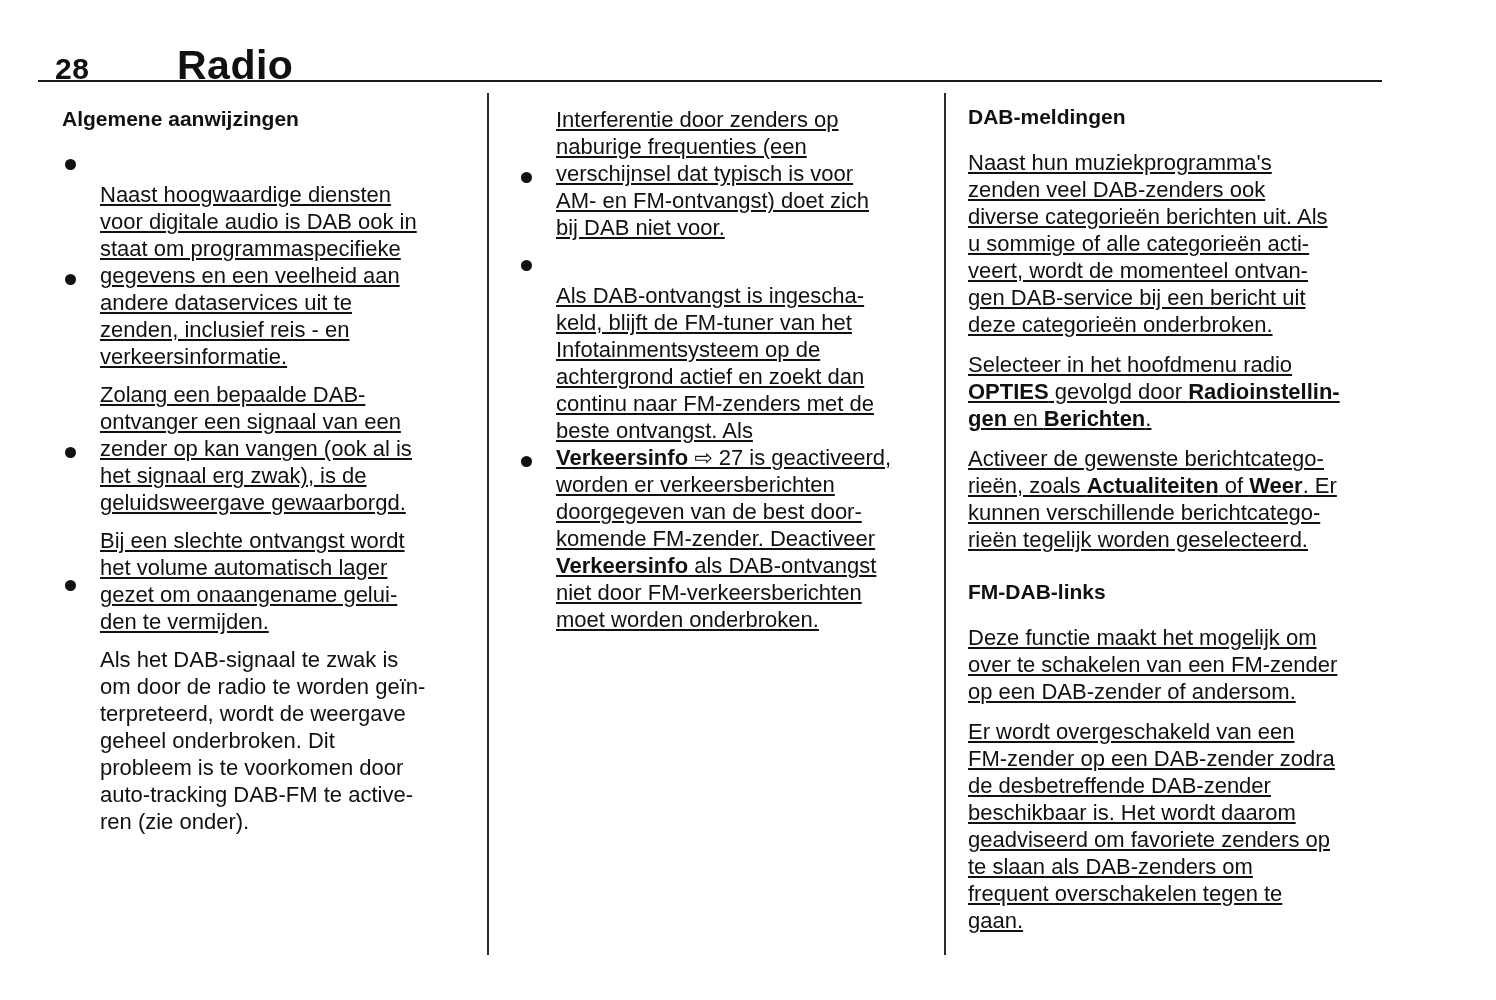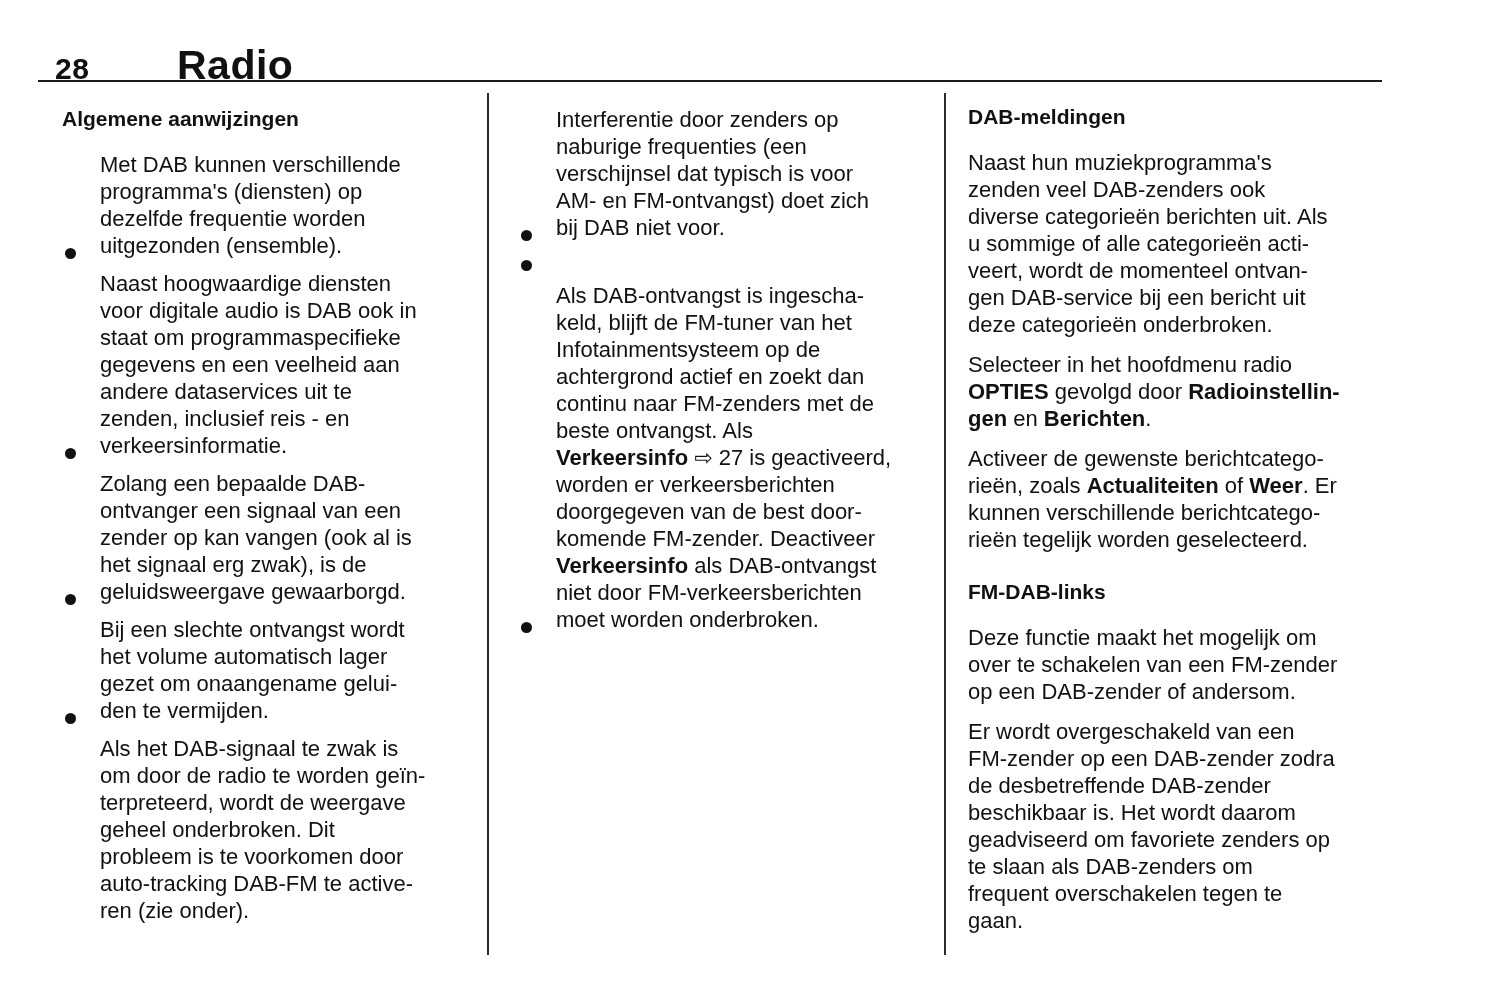--- a/index.html
+++ b/index.html
@@ -70,66 +70,64 @@
   }
   .h2-second { margin-top: 22px; }
 
   ul.bullets {
     list-style: none;
     margin: 0;
     padding: 0;
   }
   ul.bullets li {
     display: flex;
-    align-items: flex-end;
+    align-items: center;
     margin: 0 0 11px 0;
+    text-decoration: underline;
   }
   .bullet-dot {
     flex: 0 0 auto;
     width: 11px;
     height: 11px;
     border-radius: 50%;
     background: #111111;
     margin: 8px 0 0 3px;
   }
   .bullet-text {
     margin-left: 24px;
     white-space: pre-line;
   }
   .cont {
     margin: 11px 0 0 38px;
     white-space: pre-line;
   }
   .para {
     margin: 0 0 13px 0;
     white-space: pre-line;
+    text-decoration: underline;
   }
   .b { font-weight: bold; }
 </style>
 </head>
 <body>
 
 <div class="page">
 
   <span class="pagenum">28</span>
   <span class="chapter">Radio</span>
   <div class="rule"></div>
 
   <div class="divider d1"></div>
   <div class="divider d2"></div>
 
   <section class="col col1">
     <h2>Algemene aanwijzingen</h2>
     <ul class="bullets">
         <li>
           <span class="bullet-dot"></span>
-          <span class="bullet-text"><span>Met DAB kunnen verschillende
-programma's (diensten) op
-dezelfde frequentie worden
-uitgezonden (ensemble).</span></span>
         </li>
         <li>
           <span class="bullet-dot"></span>
           <span class="bullet-text"><span>Naast hoogwaardige diensten
 voor digitale audio is DAB ook in
 staat om programmaspecifieke
 gegevens en een veelheid aan
 andere dataservices uit te
 zenden, inclusief reis - en
 verkeersinformatie.</span></span>

